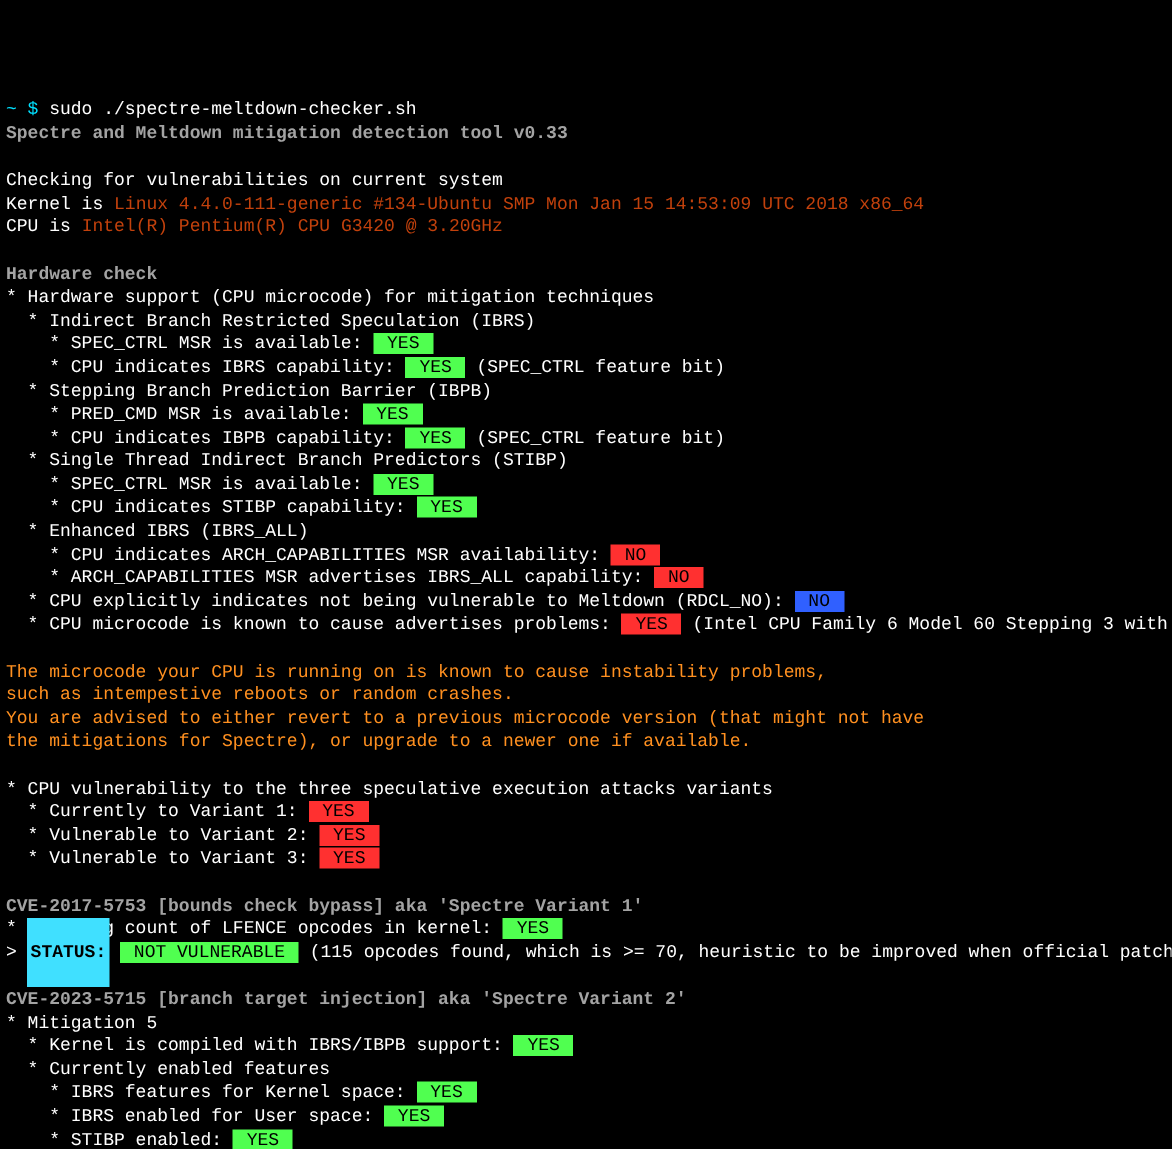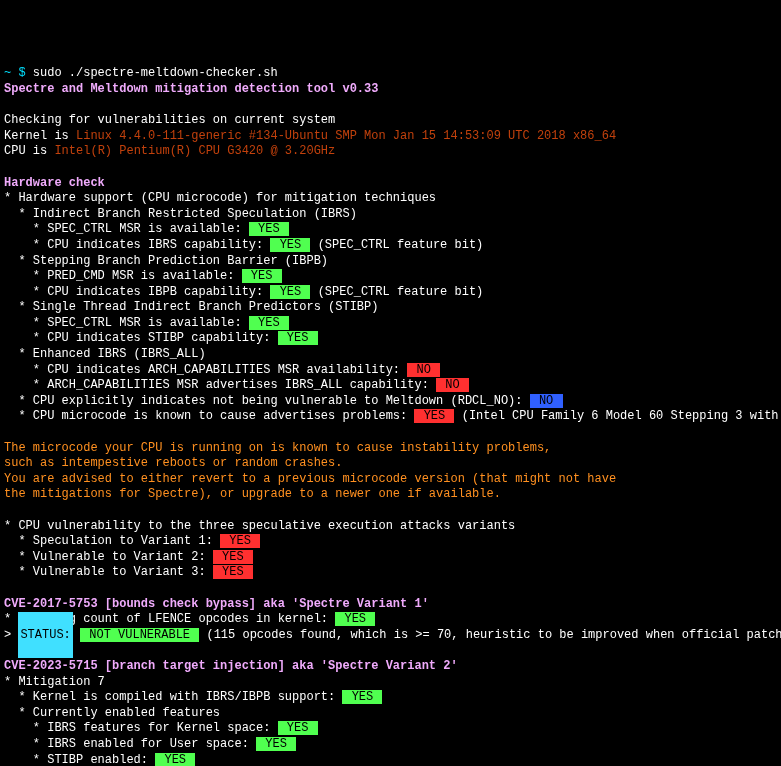--- a/index.html
+++ b/index.html
@@ -8,27 +8,27 @@
     font-family: "Courier New", monospace;
     font-size: 12px;
     line-height: 1.3;
     margin: 0;
     padding: 4px;
     width: 781px;
     box-sizing: border-box;
     white-space: pre;
   }
   .cyan { color: #00e0ff; }
-  .blue-bold { color: #f0abfc; font-weight: bold; }
+  .blue-bold { color: #a3a3a3; font-weight: bold; }
   .red { color: #c2410c; }
   .orange { color: #ff9020; text-align: center; }
   .green-badge { background: #50ff50; color: #000; padding: 0 2px; }
   .red-badge { background: #ff3030; color: #000; padding: 0 2px; }
   .blue-badge { background: #3060ff; color: #000; padding: 0 2px; }
-  .cyan-badge { background: #40e0ff; color: #000; padding: 16px 2px; }
+  .cyan-badge { background: #40e0ff; color: #000; padding: 16px 2px; font-weight: bold; }
 </style>
 </head>
 <body>
 
 
 
 <div><span class="cyan">~ $ </span><span>sudo ./spectre-meltdown-checker.sh</span>
 <span class="blue-bold">Spectre and Meltdown mitigation detection tool v0.33</span>
 
 <span>Checking for vulnerabilities on current system</span>
@@ -51,30 +51,30 @@
 <span>    * ARCH_CAPABILITIES MSR advertises IBRS_ALL capability: </span><span class="red-badge"> NO </span>
 <span>  * CPU explicitly indicates not being vulnerable to Meltdown (RDCL_NO): </span><span class="blue-badge"> NO </span>
 <span>  * CPU microcode is known to cause advertises problems: </span><span class="red-badge"> YES </span><span> (Intel CPU Family 6 Model 60 Stepping 3 with microcode 0x23)</span>
 
 <span class="orange">The microcode your CPU is running on is known to cause instability problems,</span>
 <span class="orange">such as intempestive reboots or random crashes.</span>
 <span class="orange">You are advised to either revert to a previous microcode version (that might not have</span>
 <span class="orange">the mitigations for Spectre), or upgrade to a newer one if available.</span>
 
 <span>* CPU vulnerability to the three speculative execution attacks variants</span>
-<span>  * Speculation to Variant 1: </span><span class="red-badge"> YES </span>
+<span>  * Currently to Variant 1: </span><span class="red-badge"> YES </span>
 <span>  * Vulnerable to Variant 2: </span><span class="red-badge"> YES </span>
 <span>  * Vulnerable to Variant 3: </span><span class="red-badge"> YES </span>
 
 <span class="blue-bold">CVE-2017-5753 [bounds check bypass] aka 'Spectre Variant 1'</span>
 <span>* Checking count of LFENCE opcodes in kernel: </span><span class="green-badge"> YES </span>
 <span>&gt; </span><span class="cyan-badge">STATUS:</span> <span class="green-badge"> NOT VULNERABLE </span><span> (115 opcodes found, which is &gt;= 70, heuristic to be improved when official patches become available)</span>
 
 <span class="blue-bold">CVE-2023-5715 [branch target injection] aka 'Spectre Variant 2'</span>
-<span>* Mitigation 7</span>
+<span>* Mitigation 5</span>
 <span>  * Kernel is compiled with IBRS/IBPB support: </span><span class="green-badge"> YES </span>
 <span>  * Currently enabled features</span>
 <span>    * IBRS features for Kernel space: </span><span class="green-badge"> YES </span>
 <span>    * IBRS enabled for User space: </span><span class="green-badge"> YES </span>
 <span>    * STIBP enabled: </span><span class="green-badge"> YES </span>
 
 
 
 
  

